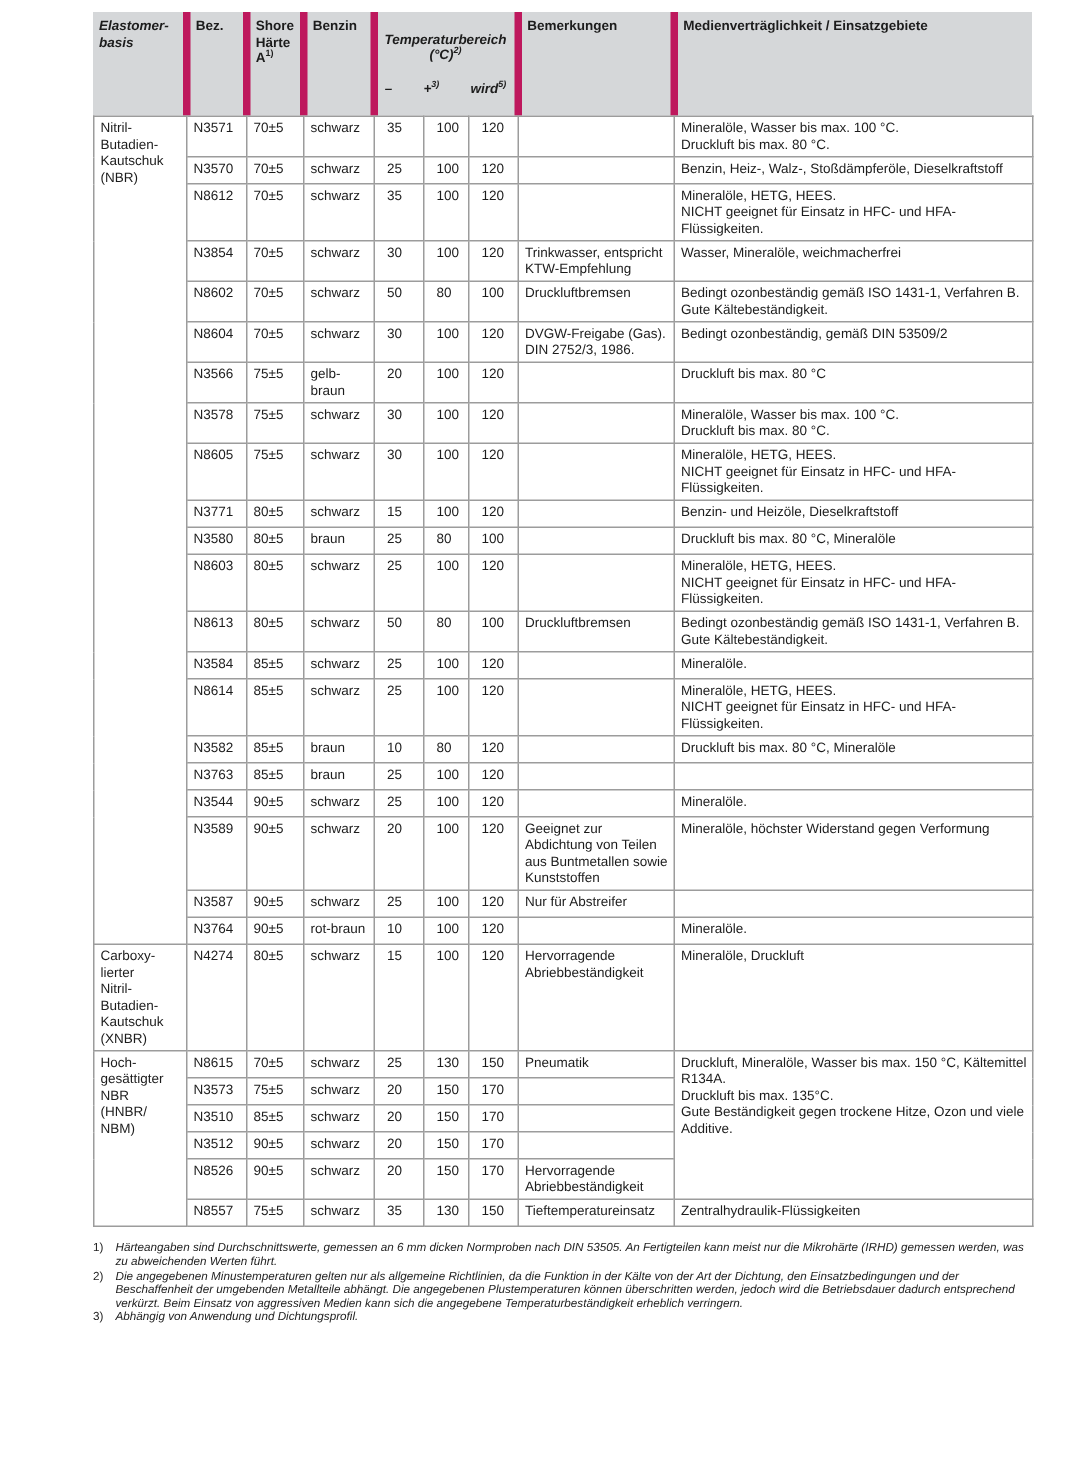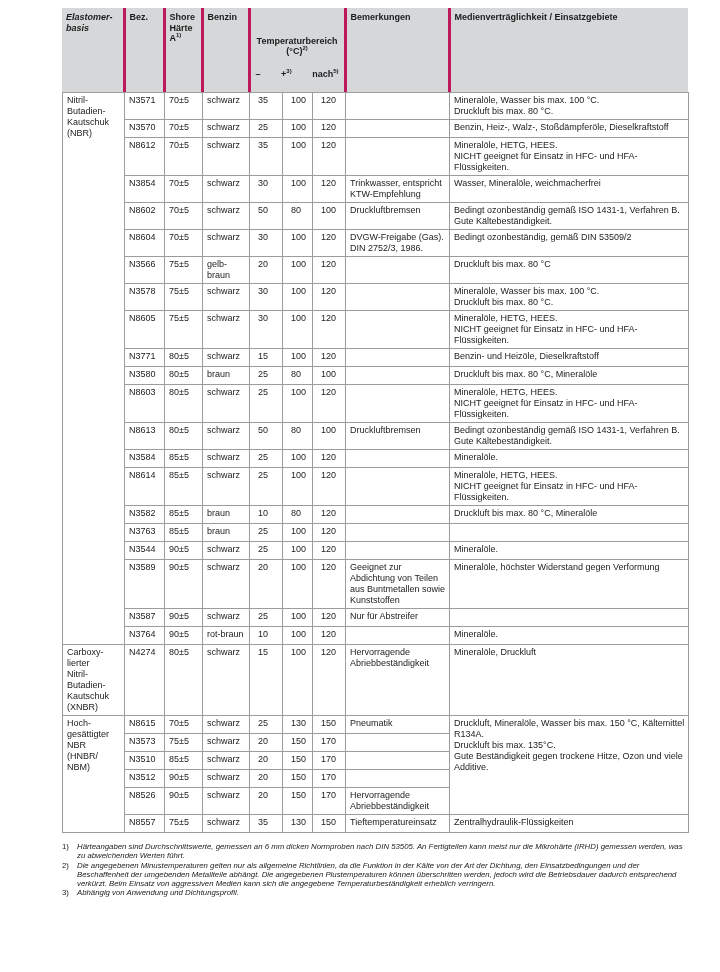--- a/index.html
+++ b/index.html
@@ -18,24 +18,24 @@
   .banner h1{margin:0;font-size:21px;font-weight:bold;letter-spacing:-0.3px;color:#111;}
 
   
   table{border-collapse:collapse;table-layout:fixed;width:626px;}
   col.c1{width:62px}col.c2{width:40px}col.c3{width:38px}col.c4{width:47px}
   col.c5{width:33px}col.c6{width:30px}col.c7{width:33px}col.c8{width:104px}col.c9{width:239px}
   .head-table{margin-top:8px;}
   .head-table td{
     background:#d5d7d9;vertical-align:top;height:48px;
     padding:4px 3px 2px 4px;font-size:9px;font-weight:bold;line-height:10.5px;
-    border-left:3px solid #be185d;white-space:pre-line;
+    border-left:5px solid #be185d;white-space:pre-line;
   }
   .head-table td:first-child{border-left:none;font-style:italic;}
-  .head-table td.temp{padding:17px 2px 2px 2px;}
+  .head-table td.temp{padding:2px 2px 2px 2px;font-style:italic;}
   .temp-inner{display:flex;flex-direction:column;height:44px;}
   .temp-inner .t1{text-align:center;}
   .temp-inner .t2{text-align:center;}
   .temp-inner .t3{margin-top:auto;display:flex;justify-content:space-between;padding:0 3px;}
   sup{font-size:6px;line-height:0;vertical-align:super;}
 
   
   h2{margin:7px 0 4px 0;font-size:12.5px;font-weight:bold;color:#111;}
 
   
@@ -81,21 +81,21 @@
         <div><span>A</span><sup>1)</sup></div>
       </td>
       <td>Benzin</td>
       <td class="temp" colspan="3">
         <div class="temp-inner">
           <div class="t1">Temperaturbereich</div>
           <div class="t2"><span>(°C)</span><sup>2)</sup></div>
           <div class="t3">
             <span>–</span>
             <span><span>+</span><sup>3)</sup></span>
-            <span><span>nach</span><sup>5)</sup></span>
+            <span><span>wird</span><sup>5)</sup></span>
           </div>
         </div>
       </td>
       <td>Bemerkungen</td>
       <td>Medienverträglichkeit / Einsatzgebiete</td>
     </tr>
     </tbody>
   </table>
 
 

